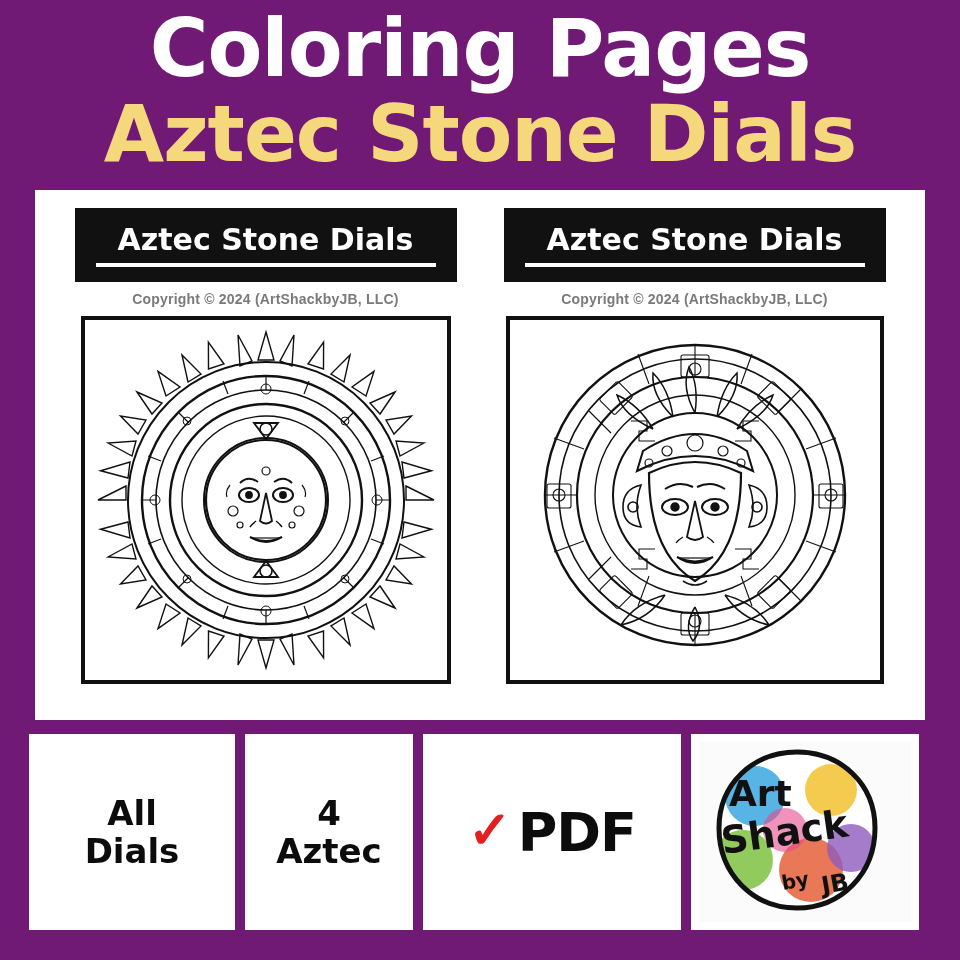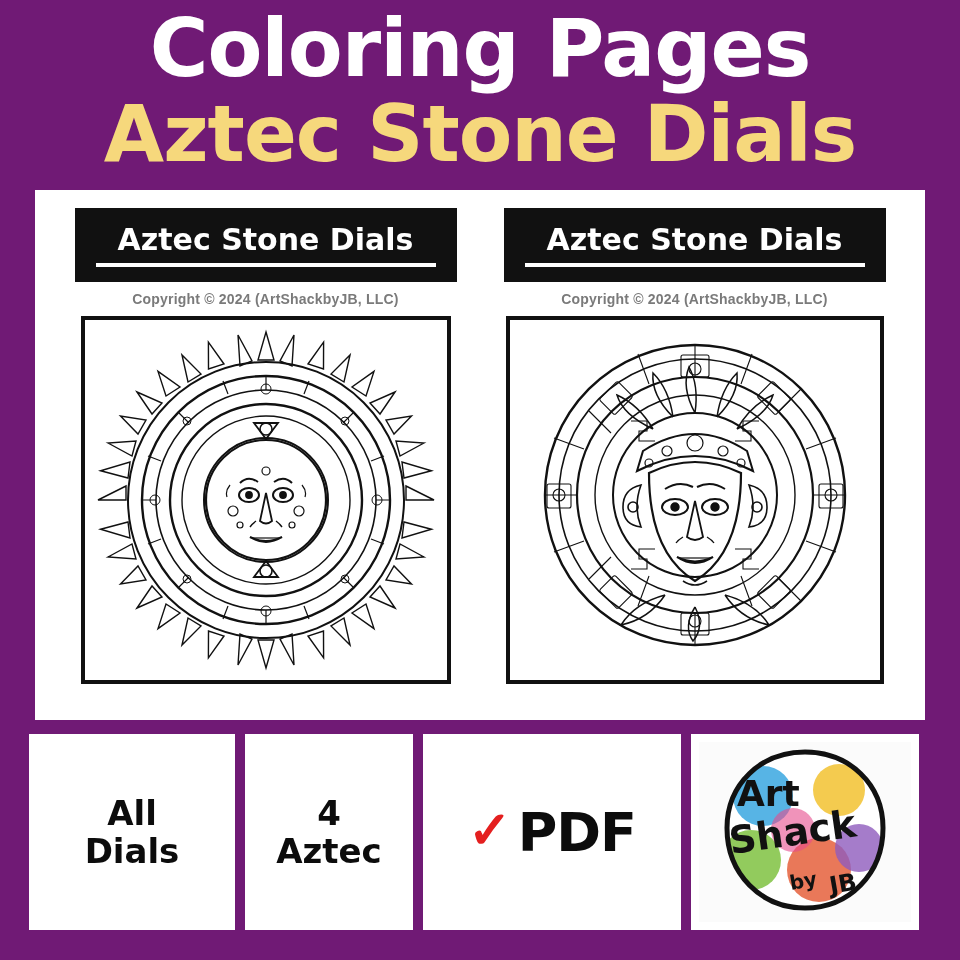--- a/index.html
+++ b/index.html
@@ -152,21 +152,21 @@
     letter-spacing: -1px;
     font-family: "DejaVu Sans", sans-serif;
   }
 
   
   .logo-tile {
     width: 100%; height: 100%;
     background: #fbfbfb;
     position: relative;
     display: flex;
-    justify-content: center;
+    justify-content: flex-start;
     align-items: center;
     overflow: hidden;
   }
 </style>
 </head>
 <body>
 
 <div class="page">
 
   <div class="title-block">

